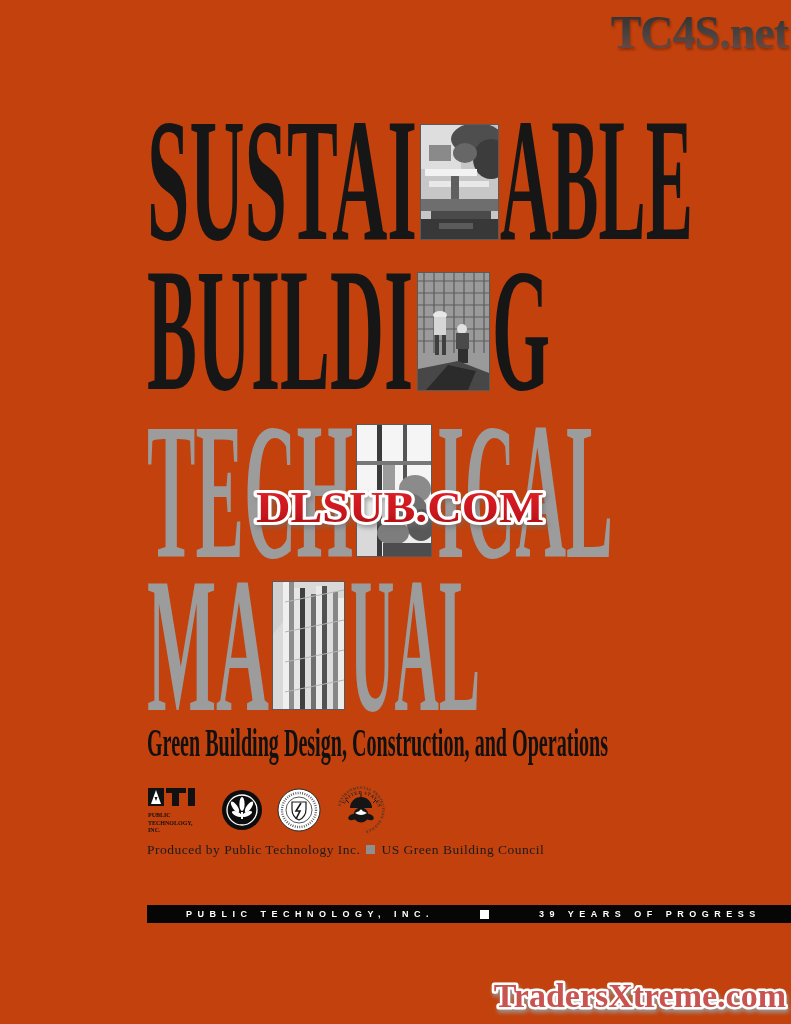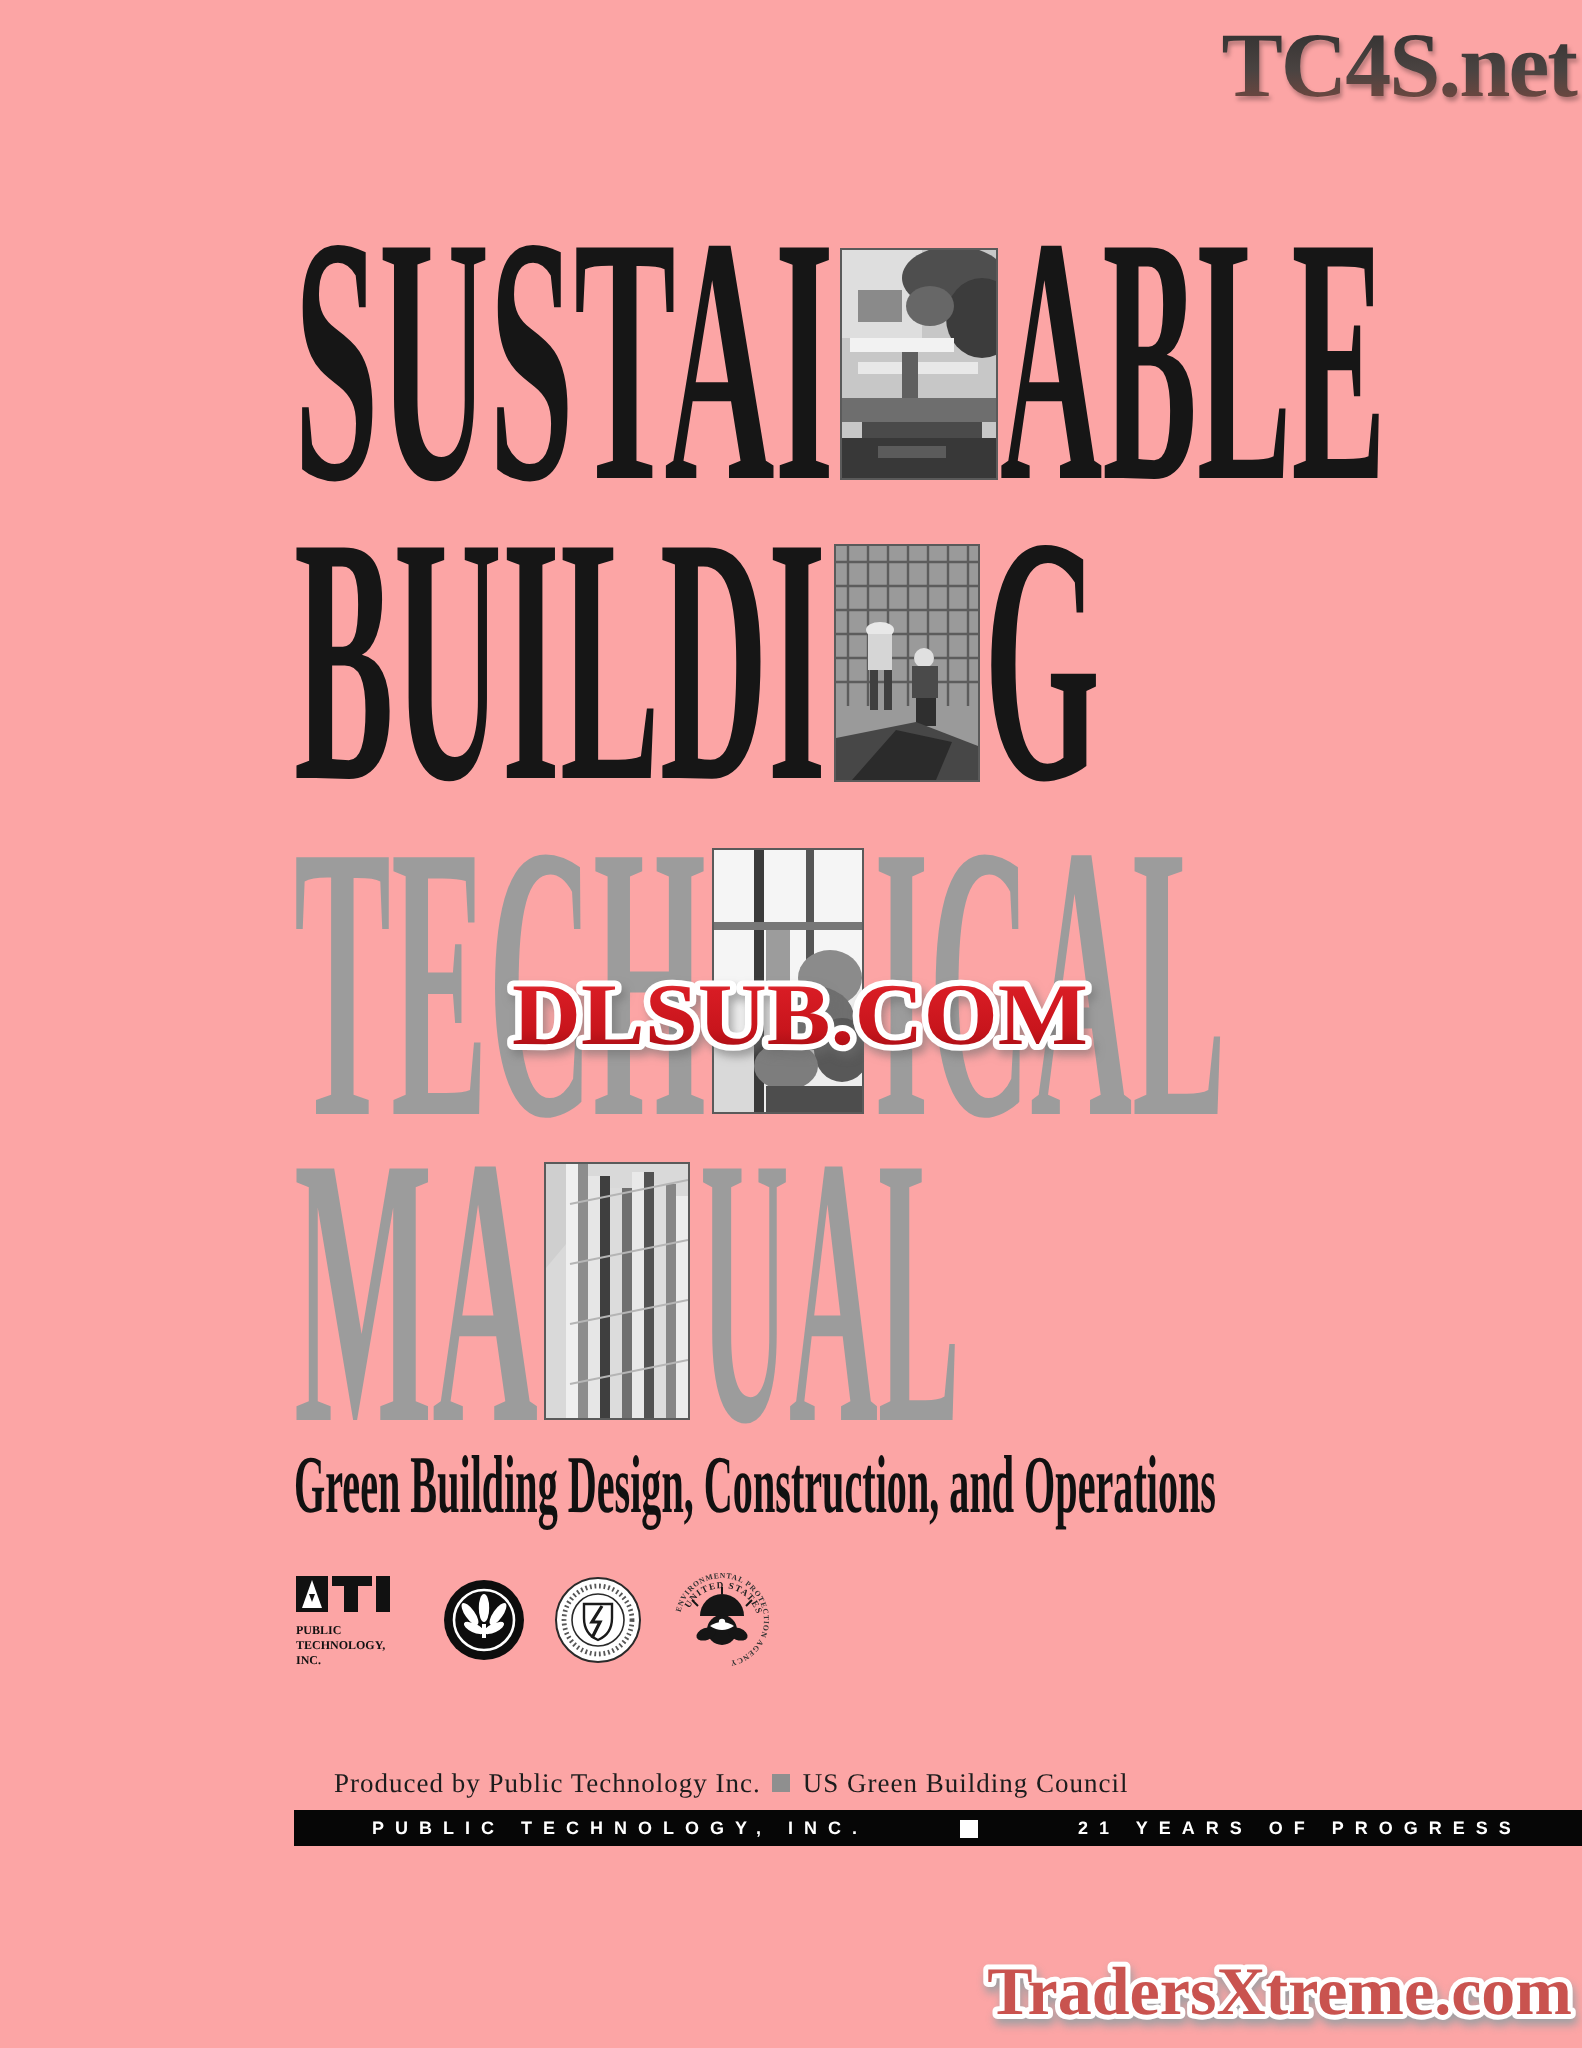--- a/index.html
+++ b/index.html
@@ -1,34 +1,34 @@
 <!DOCTYPE html>
 <html><head>
 <meta charset="utf-8">
 <style>
   html,body{margin:0;padding:0;background:#e8e8e8;}
   .page{
-    position:relative;width:791px;height:1024px;background:#fca5a5;
+    position:relative;width:791px;height:1024px;background:#c2410c;
     margin:0 auto;overflow:hidden;
     font-family:"Liberation Serif", serif;
   }
   .abs{position:absolute;}
   svg text{font-family:"Liberation Serif", serif;}
 
   
   .title-line{position:absolute;overflow:visible;}
   .title-black{fill:#161616;}
   .title-gray{fill:#9c9c9c;}
 
   
   .photo{position:absolute;border:1px solid #5a5a5a;overflow:hidden;background:#bdbdbd;}
   .photo svg{display:block;}
 
   
-  .credits{position:absolute;left:147px;top:881px;color:#1c1c1c;font-size:13.5px;letter-spacing:0.5px;margin-left:20px;}
+  .credits{position:absolute;left:147px;top:839px;color:#1c1c1c;font-size:13.5px;letter-spacing:0.5px;}
   .credits .row{height:21.5px;line-height:21.5px;white-space:nowrap;}
   .sq{display:inline-block;width:9px;height:9px;background:#8f8f8f;margin:0 6px;vertical-align:baseline;}
 
   
   .bar{
     position:absolute;left:147px;top:905px;width:644px;height:18px;background:#060606;
     overflow:hidden;color:#ffffff;font-family:"Liberation Sans",sans-serif;
     font-weight:bold;font-size:9px;
   }
   .bar span{position:absolute;top:4px;letter-spacing:5.5px;white-space:nowrap;}
@@ -241,20 +241,20 @@
 
   <div class="credits">
     <div class="row">
       <span>Produced by Public Technology Inc.</span><span class="sq"></span><span>US Green Building Council</span>
     </div>
   </div>
 
   <div class="bar">
     <span class="bar-left">PUBLIC TECHNOLOGY, INC.</span>
     <i class="wsq"></i>
-    <span class="bar-right">21 YEARS OF PROGRESS</span>
+    <span class="bar-right">39 YEARS OF PROGRESS</span>
   </div>
 
   <svg class="wm tx-shadow" style="left:450px;top:974px;" width="341" height="46">
     <text x="336" y="33" text-anchor="end" font-family="Liberation Sans, sans-serif" font-size="34" font-weight="bold" fill="#c9534f" stroke="#ffffff" stroke-width="5" paint-order="stroke" stroke-linejoin="round">TradersXtreme.com</text>
   </svg>
 
 </div>
 
 </body></html>

